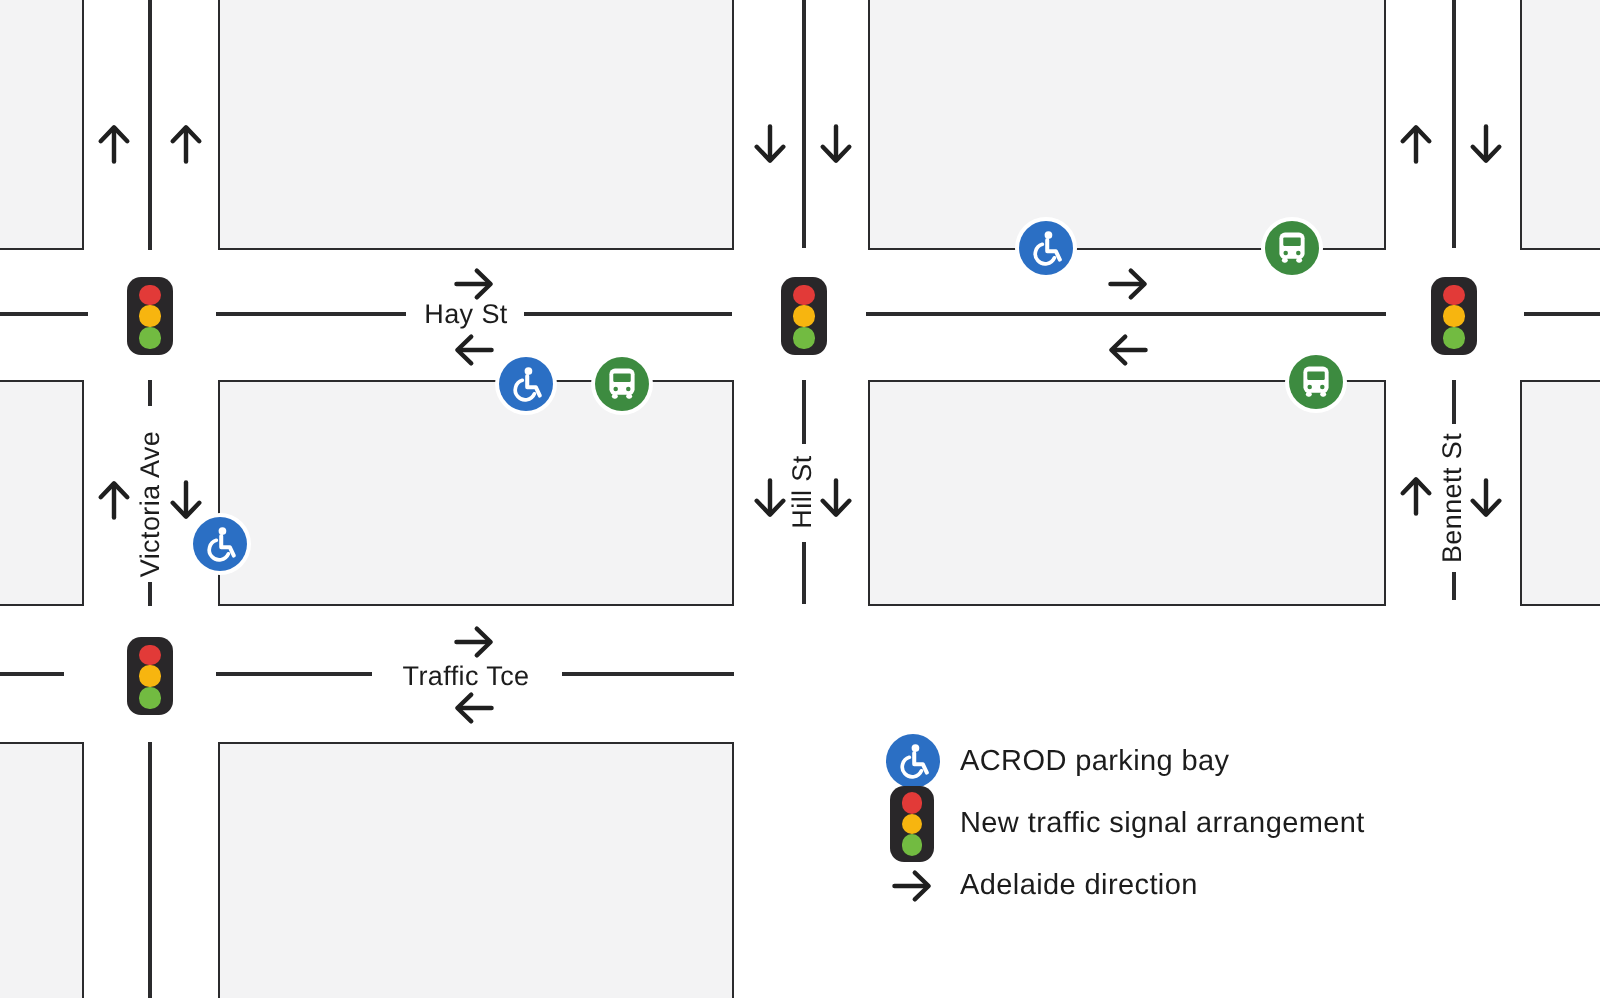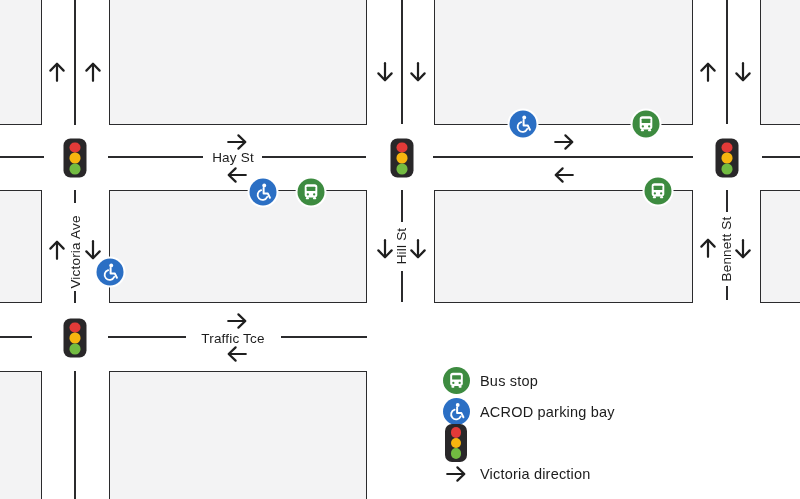--- a/index.html
+++ b/index.html
@@ -257,59 +257,45 @@
     <div class="poi" style="left: 110px; top: 272px; background: rgb(43, 111, 196);">
       <svg viewBox="0 0 24 24" fill="none">
         <circle cx="13.4" cy="4.6" r="2.2" fill="#fff"></circle>
         <path d="M12.7 7.4 V13.8 H17.6 L19.9 18.6" stroke="#fff" stroke-width="2.3" stroke-linecap="round" stroke-linejoin="round"></path>
         <path d="M9.9 9.9 A5.7 5.7 0 1 0 16.8 17.6" stroke="#fff" stroke-width="2.1" stroke-linecap="round"></path>
       </svg>
     </div>
     <div class="legend">
     <div class="legend-row">
       <span class="legend-icon">
-          <span class="picon" style="background: rgb(61, 139, 64);">
-            <svg viewBox="0 0 24 24">
-              <rect x="4.8" y="3.2" width="14.4" height="15" rx="3.2" fill="#fff"></rect>
-              <rect x="7" y="6" width="10" height="4.8" rx="0.6" fill="#3d8b40"></rect>
-              <circle cx="8.4" cy="14.8" r="1.3" fill="#3d8b40"></circle>
-              <circle cx="15.6" cy="14.8" r="1.3" fill="#3d8b40"></circle>
-              <rect x="6.2" y="17.6" width="3.4" height="2.8" rx="1.4" fill="#fff"></rect>
-              <rect x="14.4" y="17.6" width="3.4" height="2.8" rx="1.4" fill="#fff"></rect>
-            </svg>
-          </span>
-        </span>
-      <span class="legend-label">Bus stop</span>
-    </div>
-    <div class="legend-row">
-      <span class="legend-icon">
           <span class="picon" style="background: rgb(43, 111, 196);">
             <svg viewBox="0 0 24 24" fill="none">
               <circle cx="13.4" cy="4.6" r="2.2" fill="#fff"></circle>
               <path d="M12.7 7.4 V13.8 H17.6 L19.9 18.6" stroke="#fff" stroke-width="2.3" stroke-linecap="round" stroke-linejoin="round"></path>
               <path d="M9.9 9.9 A5.7 5.7 0 1 0 16.8 17.6" stroke="#fff" stroke-width="2.1" stroke-linecap="round"></path>
             </svg>
           </span>
         </span>
       <span class="legend-label">ACROD parking bay</span>
     </div>
     <div class="legend-row">
       <span class="legend-icon">
           <span class="signal-mini" style="background: rgb(41, 39, 41);">
             <span class="lamp" style="background:#e23a38"></span>
             <span class="lamp" style="background:#f7b50f"></span>
             <span class="lamp" style="background:#72bb41"></span>
           </span>
         </span>
+      <span class="legend-label">New traffic signal arrangement</span>
     </div>
     <div class="legend-row">
       <span class="legend-icon">
           <span class="arrow-mini">
             <svg viewBox="0 0 26 26" fill="none">
               <path d="M3.5 13H21" stroke="#1f1f1f" stroke-width="2.4" stroke-linecap="round"></path>
               <path d="M14.5 5.8 L22 13 L14.5 20.2" stroke="#1f1f1f" stroke-width="2.4" fill="none" stroke-linecap="round" stroke-linejoin="round"></path>
             </svg>
           </span>
         </span>
-      <span class="legend-label">Victoria direction</span>
+      <span class="legend-label">Adelaide direction</span>
     </div>
   </div>
 </div>
 
 </body></html>

